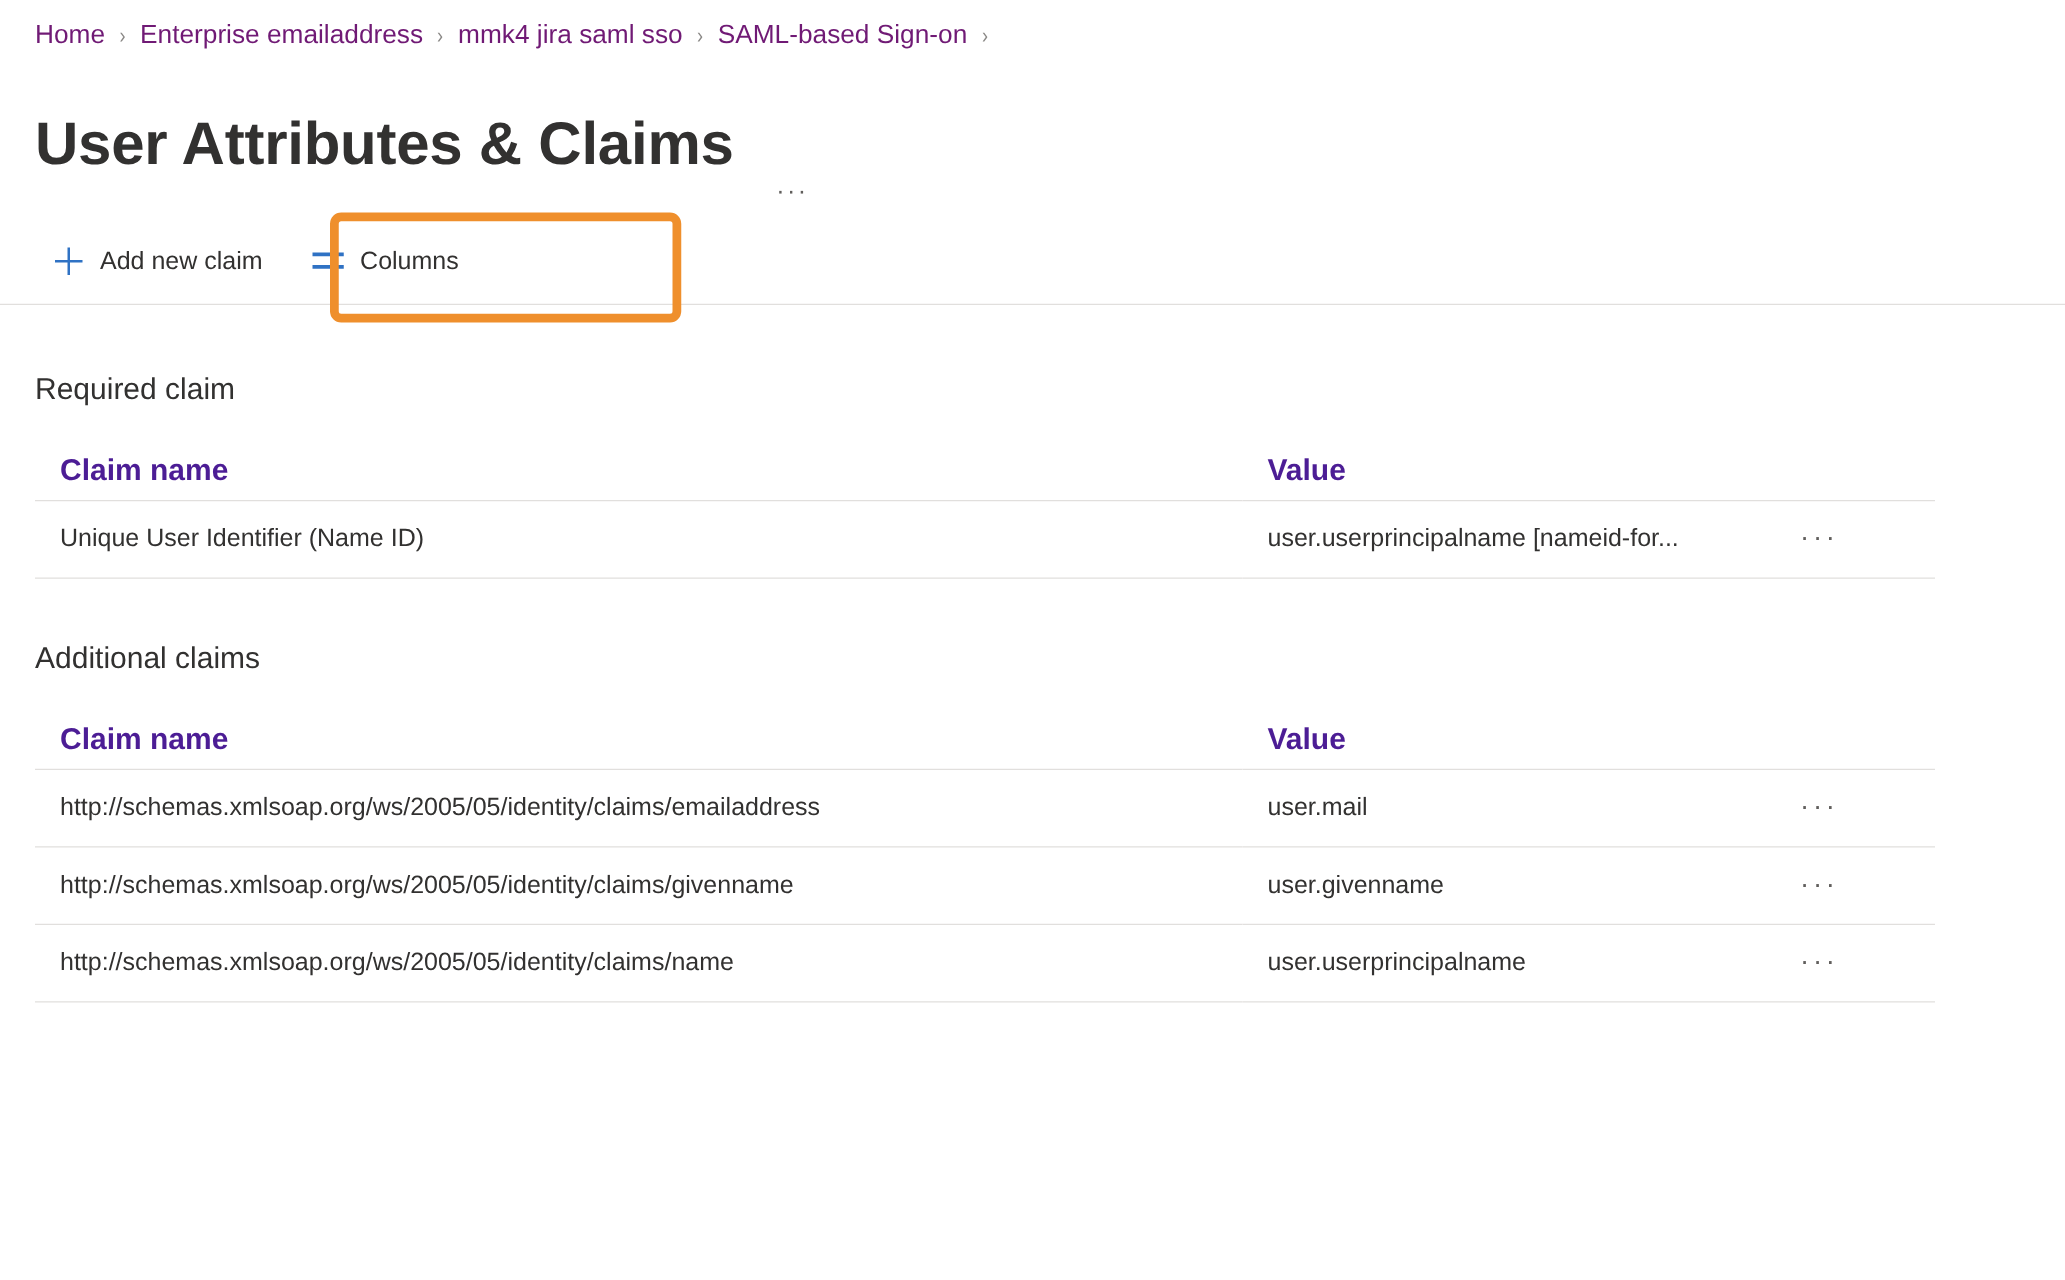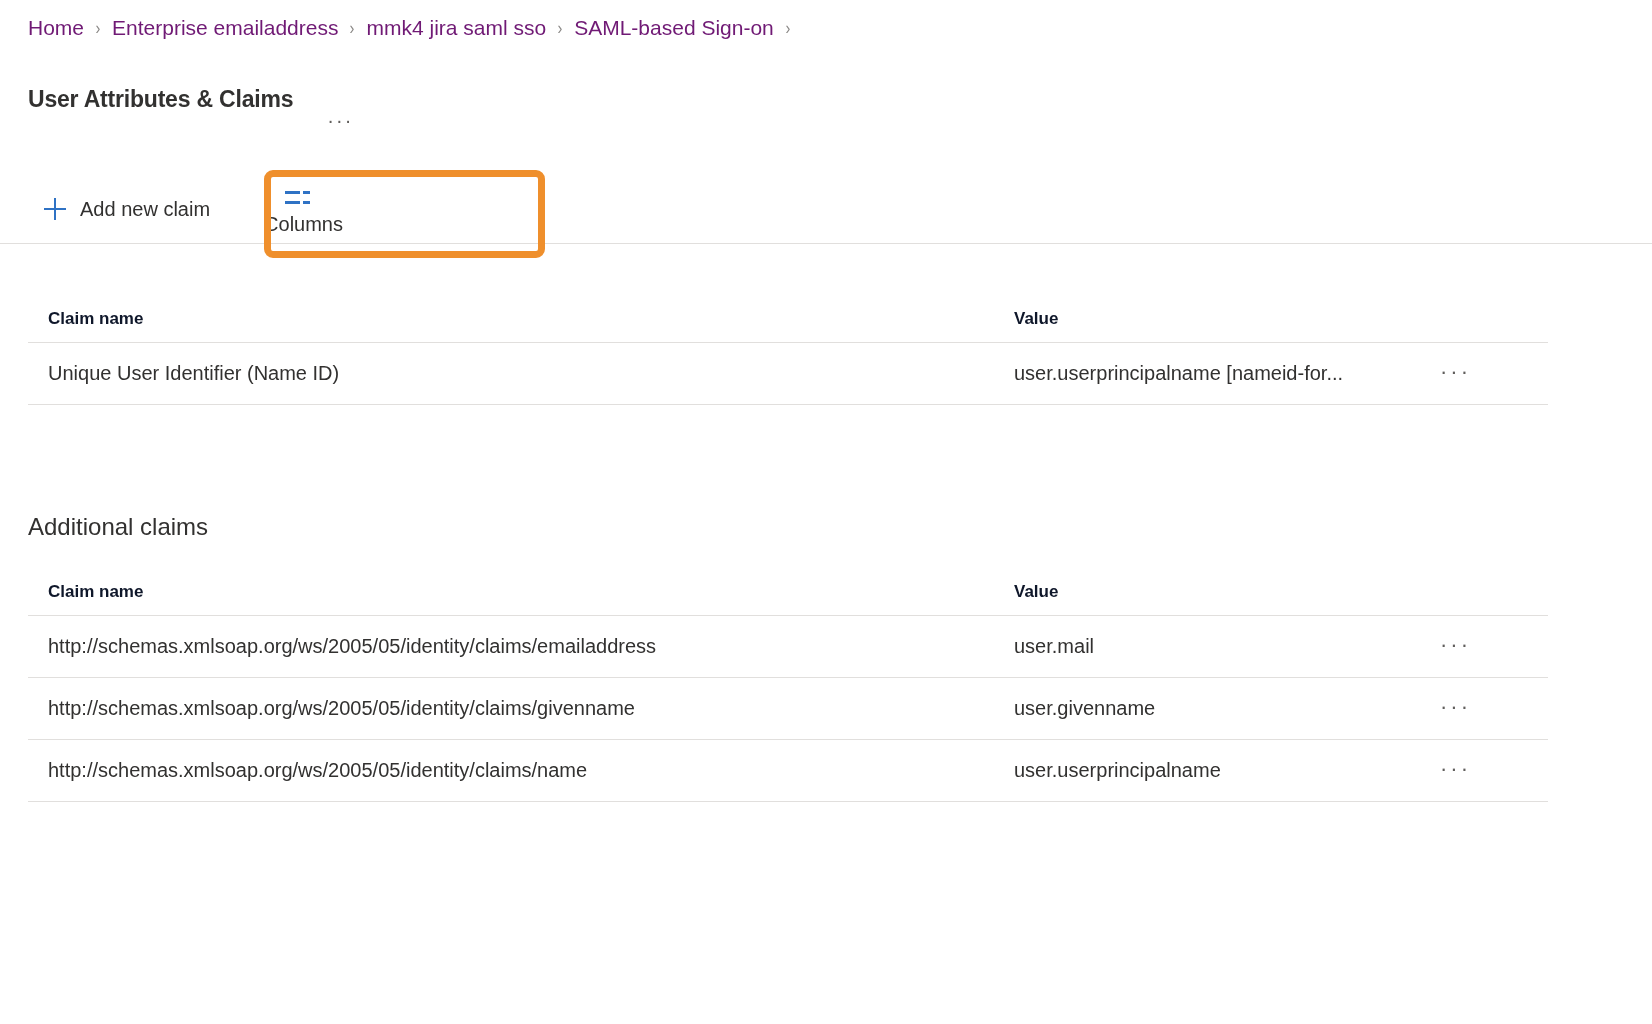--- a/index.html
+++ b/index.html
@@ -43,21 +43,21 @@
 
   
   .title-row {
     position: absolute;
     left: 28px;
     top: 62px;
     display: flex;
     align-items: flex-end;
   }
   .page-title {
-    font-size: 23px;
+    font-size: 48px;
     line-height: 44px;
     font-weight: 600;
     color: #323130;
     letter-spacing: -0.2px;
   }
   .title-more {
     margin-left: 34px;
     margin-bottom: 10px;
     color: #605e5c;
     font-size: 20px;
@@ -91,21 +91,21 @@
     border: none;
     padding: 0 14px 0 0;
     margin-right: 26px;
     height: 40px;
     font-family: "Liberation Sans", sans-serif;
     font-size: 20px;
     color: #323130;
     cursor: pointer;
     white-space: nowrap;
   }
-  .cmd-btn:last-child { margin-right: 0; flex-direction: column; }
+  .cmd-btn:last-child { margin-right: 0; }
   .cmd-label { margin-left: 14px; }
 
   .plus-icon {
     position: relative;
     width: 22px;
     height: 22px;
     flex: 0 0 22px;
   }
   .plus-icon::before, .plus-icon::after {
     content: "";
@@ -178,23 +178,23 @@
     width: 1520px;
     table-layout: fixed;
   }
   table.claims th,
   table.claims td {
     text-align: left;
     padding: 0;
     vertical-align: middle;
   }
   table.claims th {
-    font-size: 17px;
+    font-size: 24px;
     font-weight: 600;
-    color: #0f172a;
+    color: #4c1d95;
     height: 46px;
     border-bottom: 1px solid #e1dfdd;
     padding-left: 20px;
   }
   table.claims td {
     font-size: 20px;
     font-weight: 400;
     color: #323130;
     height: 61px;
     border-bottom: 1px solid #e1dfdd;
@@ -262,20 +262,21 @@
         </span>
       <span class="cmd-label">Columns</span>
     </button>
   </div>
 </div>
 
 <div class="highlight-box"></div>
 <div class="cmd-divider"></div>
 
 <section class="section section-required">
+  <div class="section-title">Required claim</div>
   <table class="claims">
     <colgroup>
       <col class="col-name">
         <col class="col-value">
         <col class="col-menu">
     </colgroup>
     <thead>
       <tr>
         <th>Claim name</th>
         <th>Value</th>

